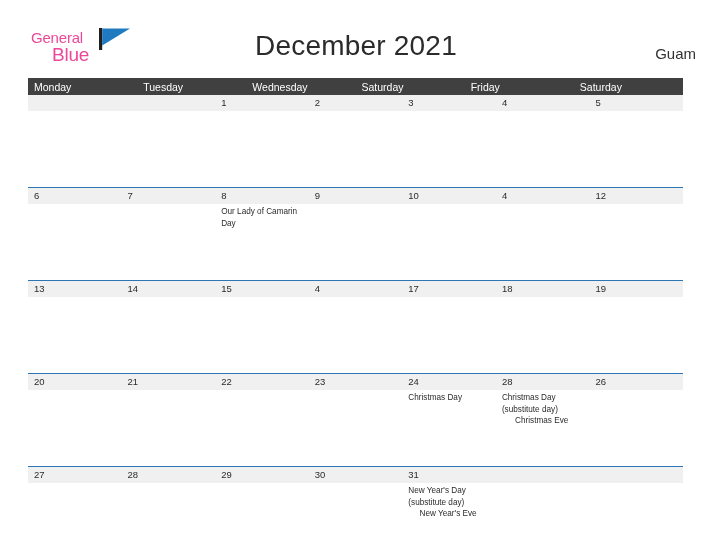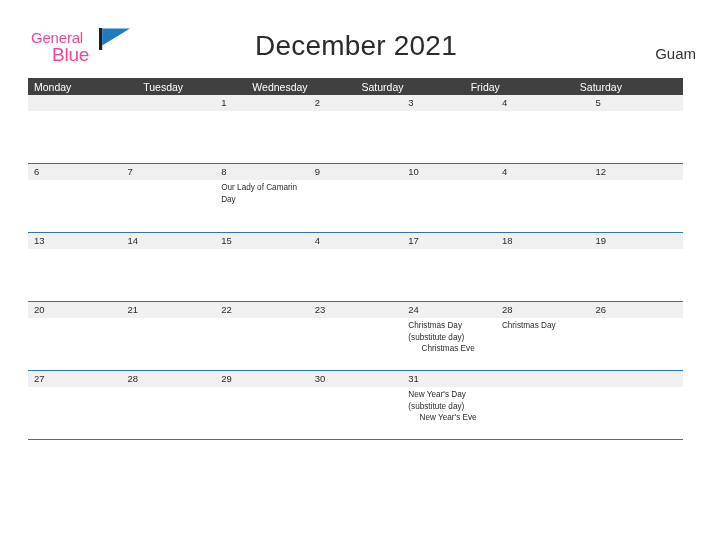--- a/index.html
+++ b/index.html
@@ -121,21 +121,21 @@
     font-size: 9.5px;
     color: #2b2b2b;
     line-height: 16px;
     padding-left: 6px;
     box-sizing: border-box;
     font-family: "Liberation Sans", sans-serif;
   }
   .week-body {
     display: flex;
     background: #ffffff;
-    height: 52px;
+    height: 76px;
   }
   .daycell {
     flex: 1 1 0;
     padding: 2px 4px 0 6px;
     box-sizing: border-box;
   }
   .event {
     font-size: 8.2px;
     line-height: 11.5px;
     color: #2b2b2b;
@@ -259,25 +259,25 @@
             <div class="daynum">24</div>
             <div class="daynum">28</div>
             <div class="daynum">26</div>
           </div>
           <div class="week-body">
             <div class="daycell"></div>
             <div class="daycell"></div>
             <div class="daycell"></div>
             <div class="daycell"></div>
             <div class="daycell">
+              <div class="event">Christmas Day</div>
+            </div>
+            <div class="daycell">
               <div class="event">Christmas Day (substitute day)</div>
               <div class="event centered">Christmas Eve</div>
-            </div>
-            <div class="daycell">
-              <div class="event">Christmas Day</div>
             </div>
             <div class="daycell"></div>
           </div>
         </div>
         <div class="week">
           <div class="week-dates">
             <div class="daynum">27</div>
             <div class="daynum">28</div>
             <div class="daynum">29</div>
             <div class="daynum">30</div>

